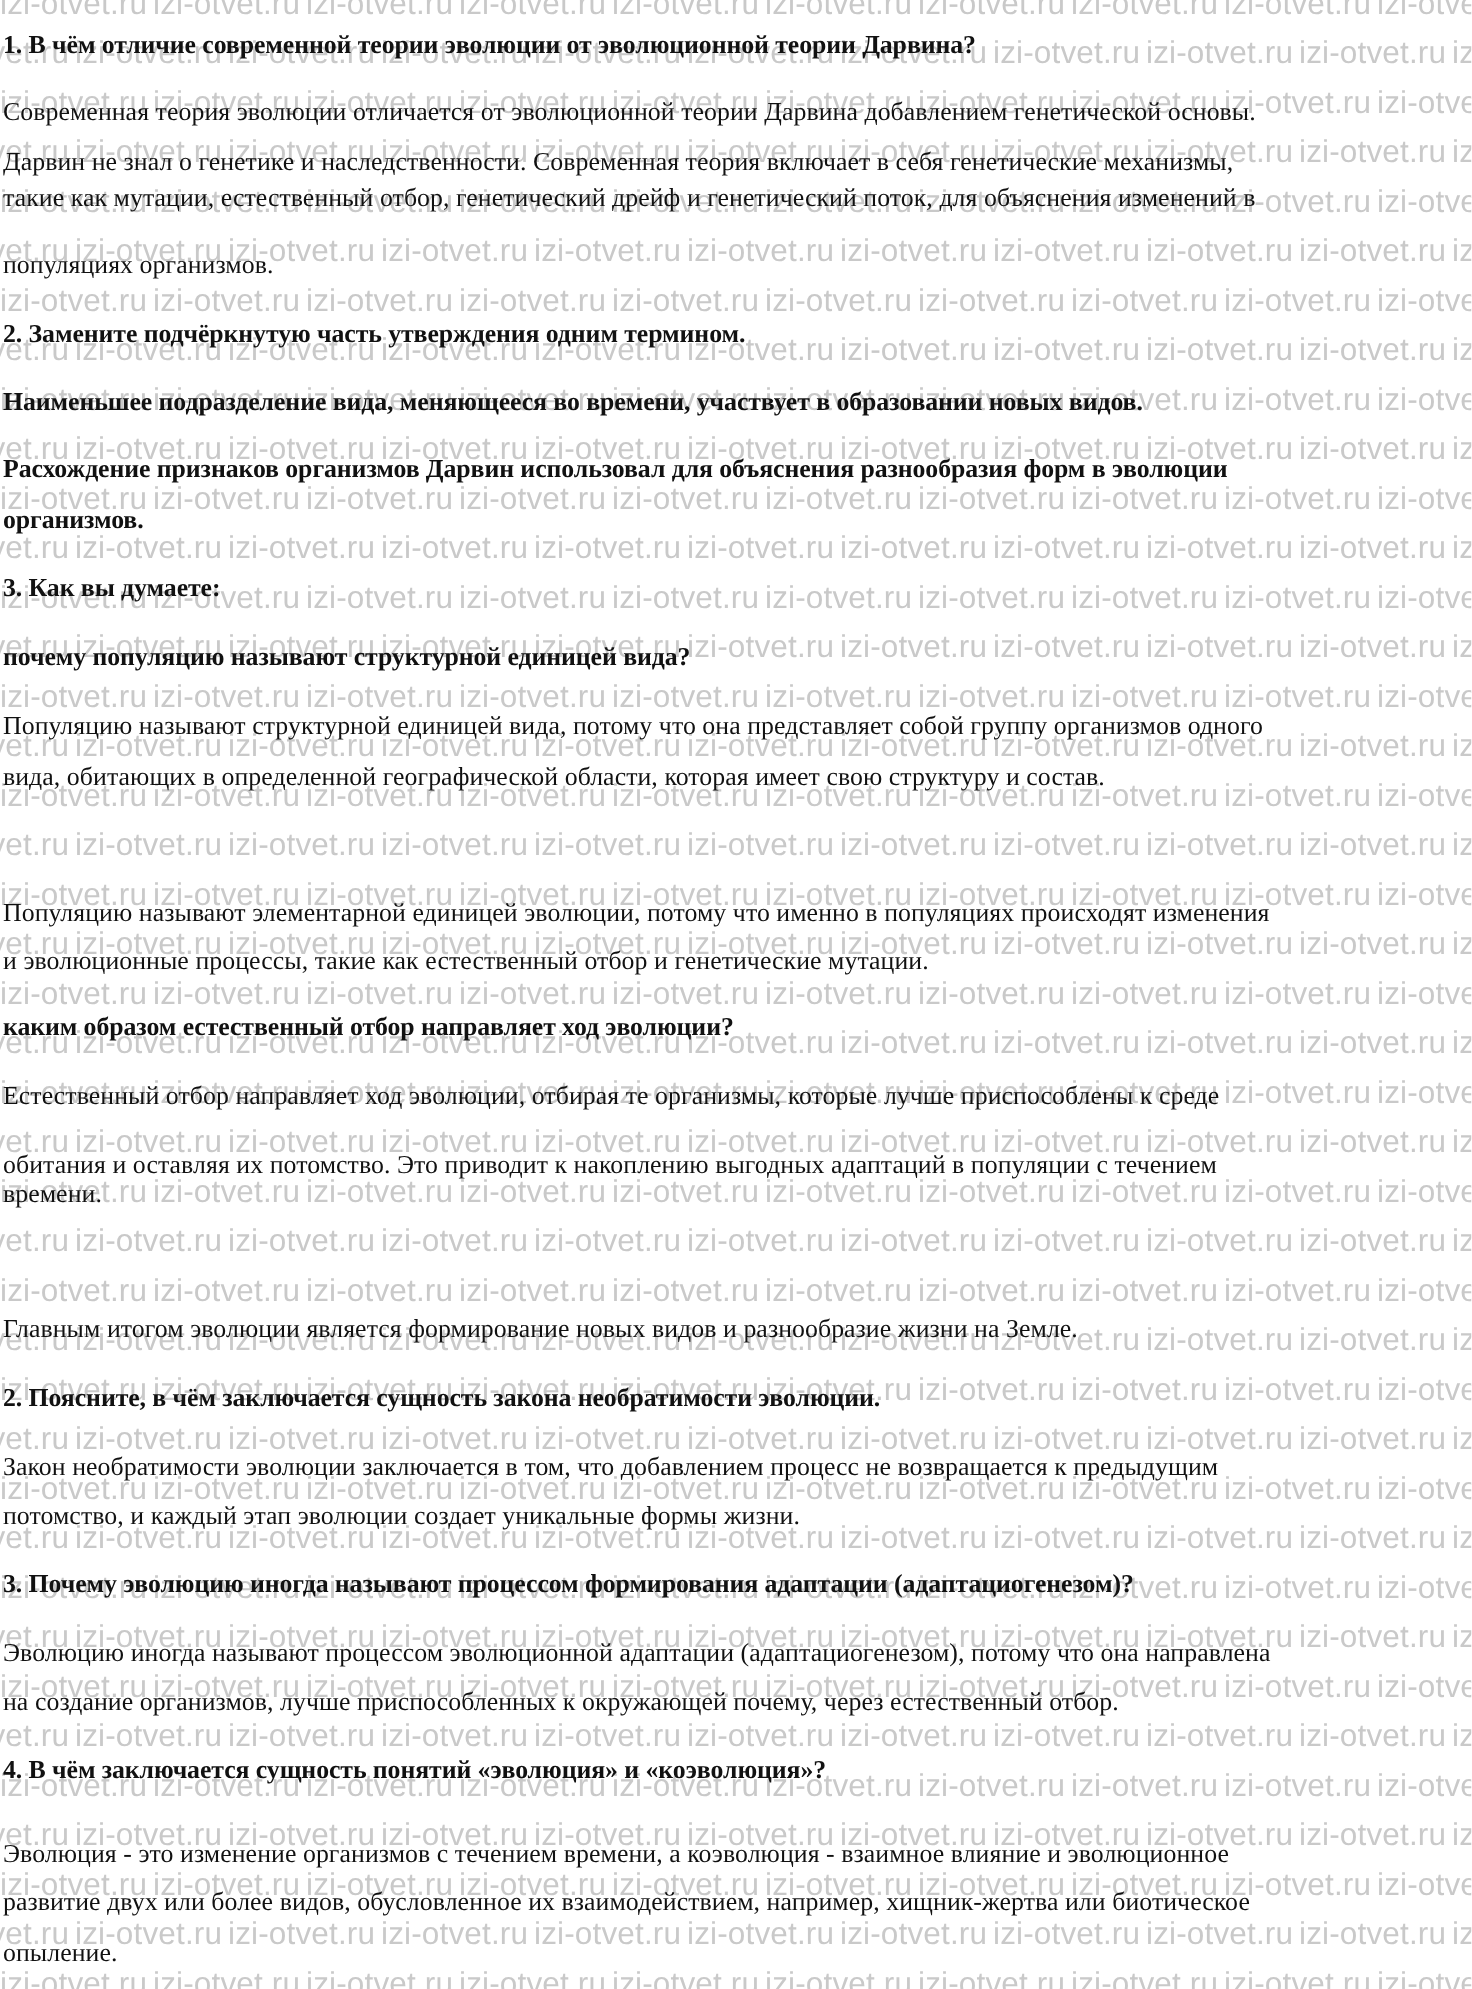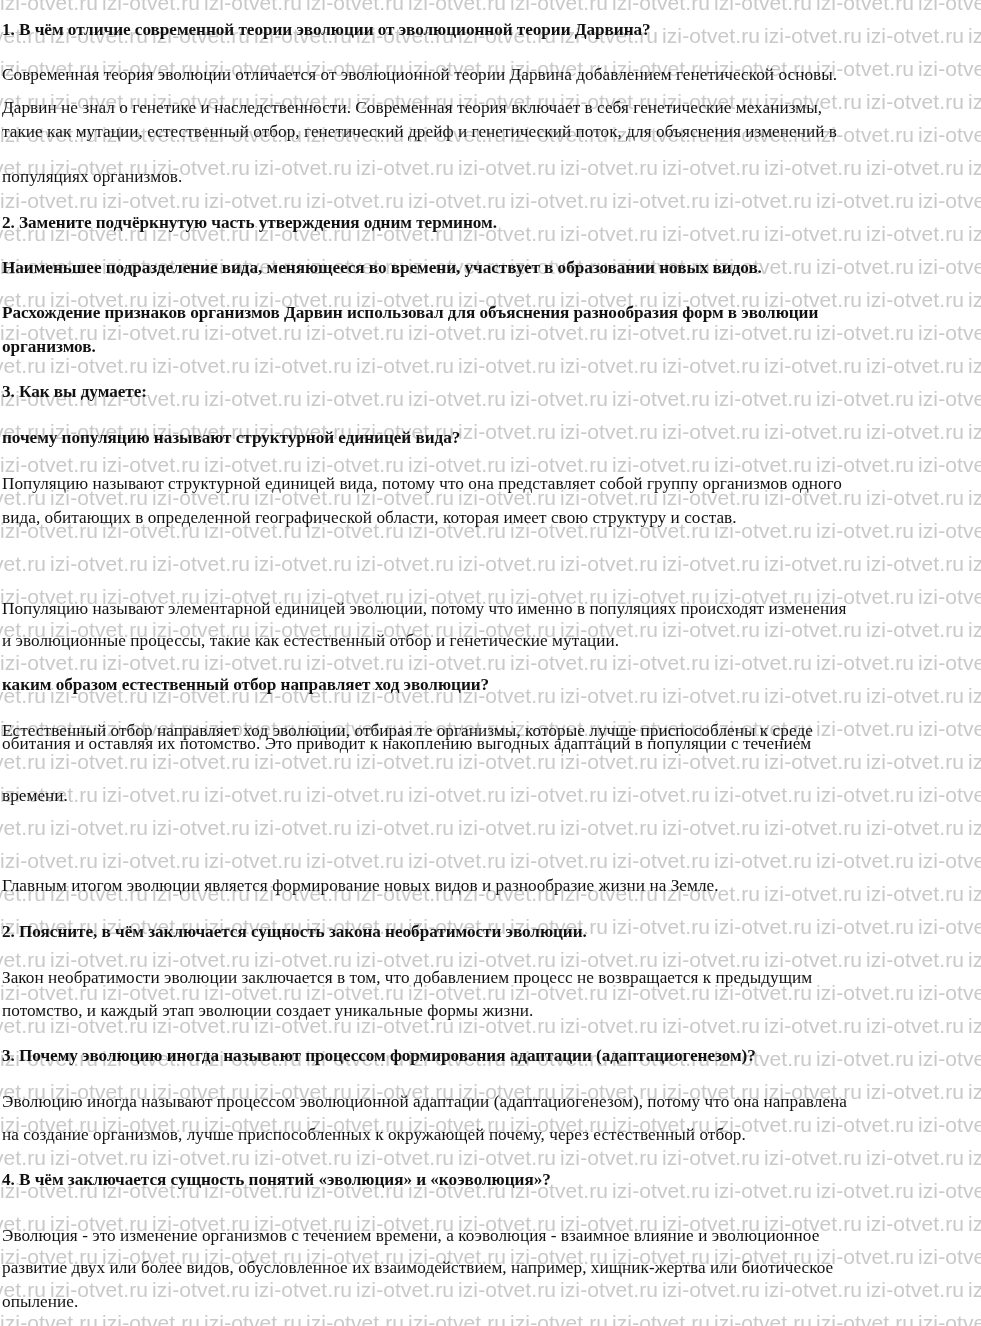--- a/index.html
+++ b/index.html
@@ -137,21 +137,21 @@
       <div class="line bold" style="top: 303px;">Расхождение признаков организмов Дарвин использовал для объяснения разнообразия форм в эволюции</div>
       <div class="line bold" style="top: 337px;">организмов.</div>
       <div class="line bold" style="top: 382px;">3. Как вы думаете:</div>
       <div class="line bold" style="top: 428px;">почему популяцию называют структурной единицей вида?</div>
       <div class="line reg" style="top: 474px;">Популяцию называют структурной единицей вида, потому что она представляет собой группу организмов одного</div>
       <div class="line reg" style="top: 508px;">вида, обитающих в определенной географической области, которая имеет свою структуру и состав.</div>
       <div class="line reg" style="top: 631px;">и эволюционные процессы, такие как естественный отбор и генетические мутации.</div>
       <div class="line reg" style="top: 599px;">Популяцию называют элементарной единицей эволюции, потому что именно в популяциях происходят изменения</div>
       <div class="line bold" style="top: 675px;">каким образом естественный отбор направляет ход эволюции?</div>
       <div class="line reg" style="top: 721px;">Естественный отбор направляет ход эволюции, отбирая те организмы, которые лучше приспособлены к среде</div>
-      <div class="line reg" style="top: 734px;">обитания и оставляя их потомство. Это приводит к накоплению выгодных адаптаций в популяции с течением</div>
+      <div class="line reg" style="top: 767px;">обитания и оставляя их потомство. Это приводит к накоплению выгодных адаптаций в популяции с течением</div>
       <div class="line reg" style="top: 786px;">времени.</div>
       <div class="line reg" style="top: 876px;">Главным итогом эволюции является формирование новых видов и разнообразие жизни на Земле.</div>
       <div class="line bold" style="top: 922px;">2. Поясните, в чём заключается сущность закона необратимости эволюции.</div>
       <div class="line reg" style="top: 968px;">Закон необратимости эволюции заключается в том, что добавлением процесс не возвращается к предыдущим</div>
       <div class="line reg" style="top: 1001px;">потомство, и каждый этап эволюции создает уникальные формы жизни.</div>
       <div class="line bold" style="top: 1046px;">3. Почему эволюцию иногда называют процессом формирования адаптации (адаптациогенезом)?</div>
       <div class="line reg" style="top: 1092px;">Эволюцию иногда называют процессом эволюционной адаптации (адаптациогенезом), потому что она направлена</div>
       <div class="line reg" style="top: 1125px;">на создание организмов, лучше приспособленных к окружающей почему, через естественный отбор.</div>
       <div class="line bold" style="top: 1170px;">4. В чём заключается сущность понятий «эволюция» и «коэволюция»?</div>
       <div class="line reg" style="top: 1226px;">Эволюция - это изменение организмов с течением времени, а коэволюция - взаимное влияние и эволюционное</div>

